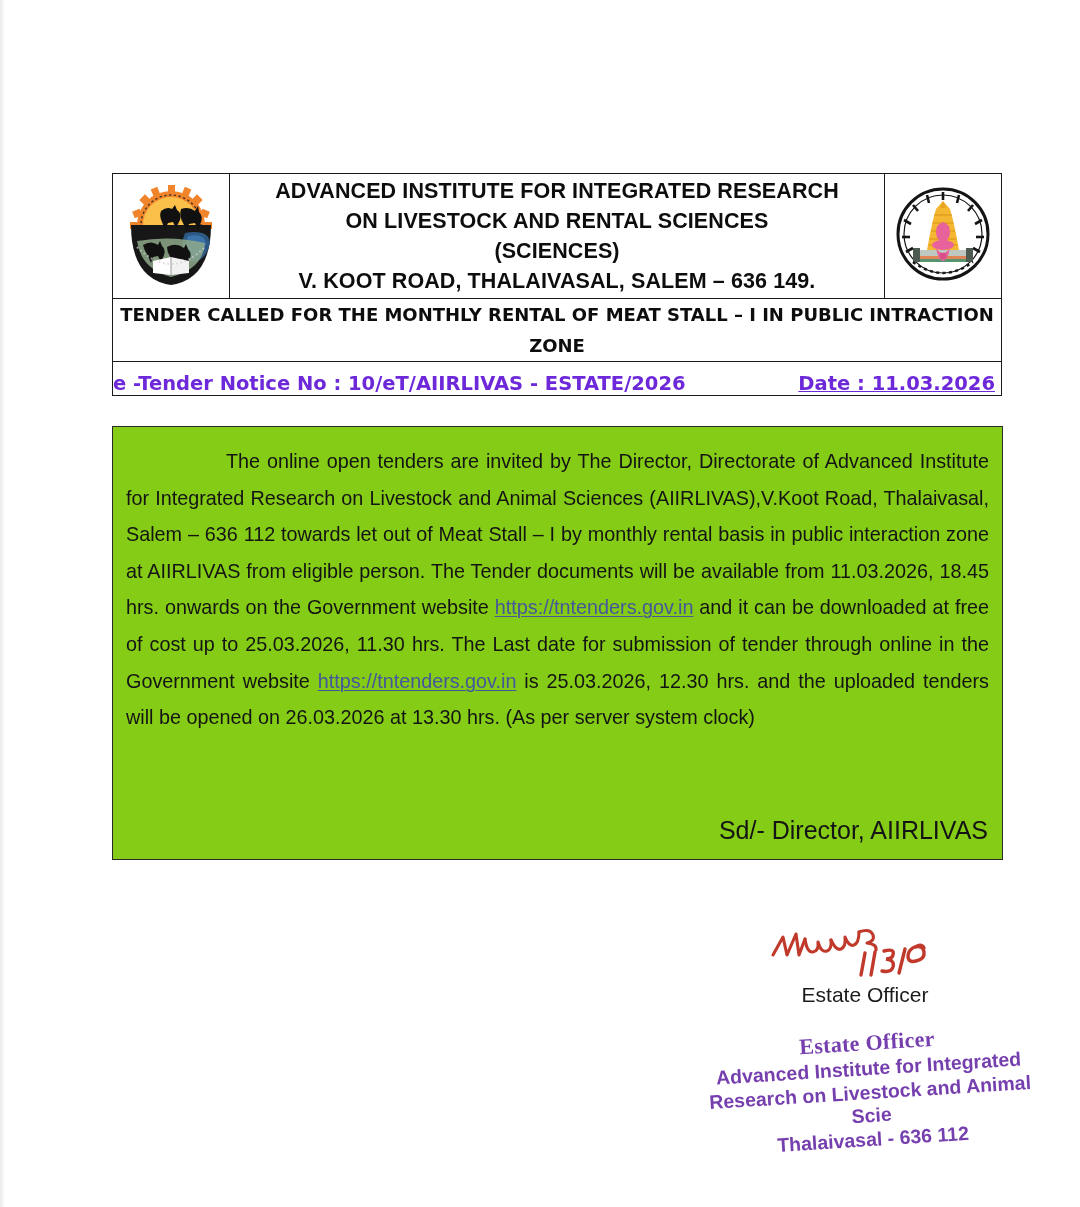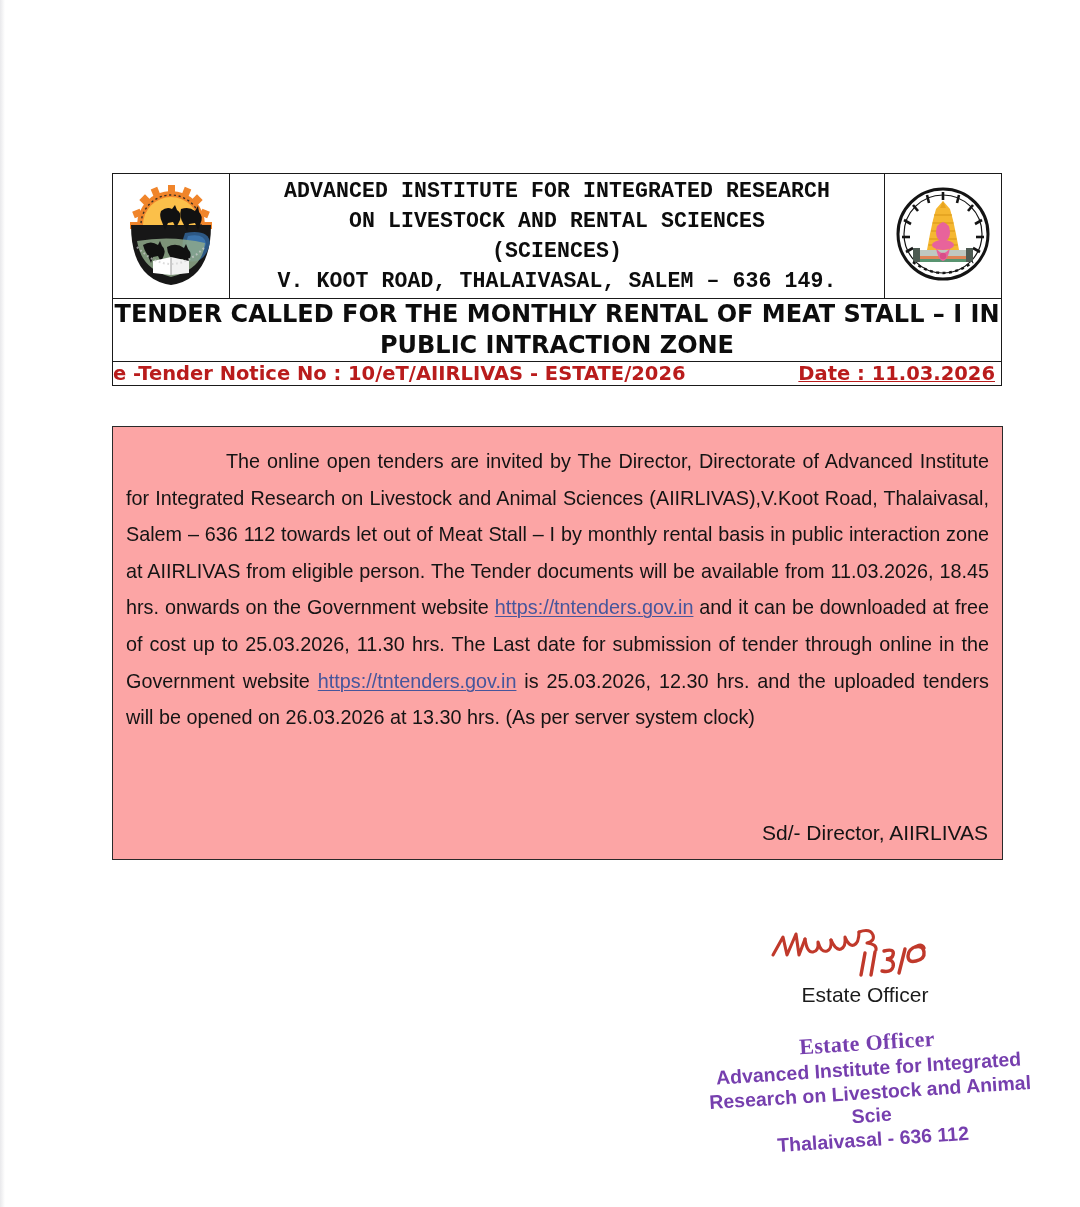--- a/index.html
+++ b/index.html
@@ -51,68 +51,68 @@
   .emblem-cell {
     width: 116px;
     height: 124px;
     text-align: center;
   }
   .inst-cell {
     text-align: center;
     padding: 4px 6px 6px 6px;
   }
   .inst-line {
-    font-family: Liberation Mono, monospace;
+    font-family: Liberation Sans, sans-serif;
     font-weight: bold;
     font-size: 21.5px;
     letter-spacing: 0.1px;
     line-height: 30px;
     color: #0d0d0d;
     white-space: nowrap;
   }
   .tender-title-cell {
     text-align: center;
     padding: 9px 12px 26px 12px;
   }
   .tender-title {
     font-family: "DejaVu Sans", sans-serif;
     font-weight: bold;
-    font-size: 24px;
+    font-size: 18px;
     line-height: 31px;
     color: #0d0d0d;
   }
   .notice-cell {
     padding: 6px 10px 7px 10px;
   }
   .notice-row {
     display: flex;
     align-items: baseline;
     font-family: "DejaVu Sans", sans-serif;
     font-weight: bold;
     font-size: 19.5px;
-    color: #b91c1c;
+    color: #6d28d9;
   }
   .notice-no { white-space: nowrap; }
   .notice-date {
     margin-left: auto;
     padding-right: 6px;
     white-space: nowrap;
   }
-  .u-line { text-decoration: underline; text-decoration-thickness: 1px; }
+  .u-line { text-decoration: underline; text-decoration-thickness: 1px; margin-top: 10px; }
 
   
   .body-table {
     position: absolute;
     left: 112px;
     top: 426px;
     width: 891px;
     height: 434px;
     border: 1.6px solid #2a2a2a;
     box-sizing: border-box;
-    background: #fca5a5;
+    background: #84cc16;
   }
   .body-inner {
     padding: 16px 13px 0 13px;
   }
   .body-para {
     font-family: "Liberation Sans", sans-serif;
     font-size: 19.8px;
     line-height: 36.6px;
     color: #141414;
     text-align: justify;
@@ -124,21 +124,21 @@
     color: #46569c;
     text-decoration: underline;
     text-decoration-thickness: 1.2px;
     text-underline-offset: 2px;
   }
   .sd-line {
     position: absolute;
     right: 14px;
     bottom: 14px;
     font-family: "Liberation Sans", sans-serif;
-    font-size: 21px;
+    font-size: 25px;
     color: #141414;
     white-space: nowrap;
   }
 
   
   .sig-block {
     position: absolute;
     left: 690px;
     top: 925px;
     width: 350px;

